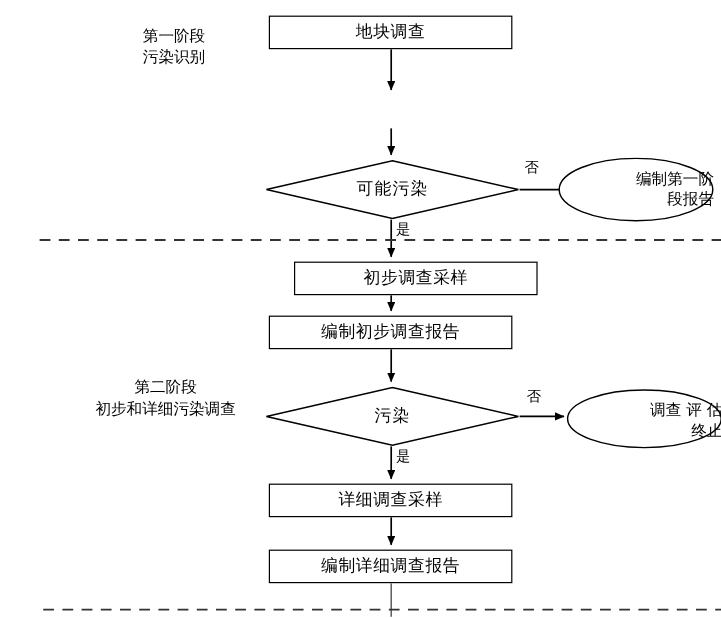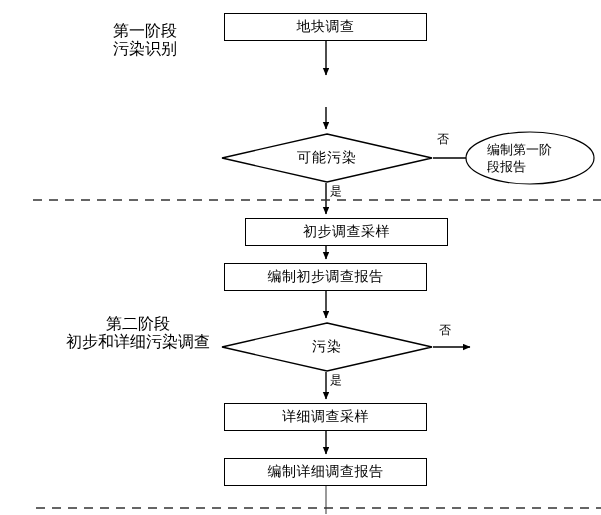--- a/index.html
+++ b/index.html
@@ -12,21 +12,21 @@
   }
   #flowchart-root {
     position: relative;
     width: 601px;
     height: 515px;
     background: #ffffff;
     overflow: hidden;
   }
   .stage-label {
     position: absolute;
-    font-size: 16px;
+    font-size: 13px;
     line-height: 18px;
     color: #000;
     text-align: center;
     white-space: pre;
   }
   #stage-1-label { left: 60px; top: 22px; width: 170px; }
   #stage-2-label { left: 38px; top: 315px; width: 200px; }
 
   .proc-box {
     position: absolute;
@@ -78,21 +78,21 @@
   }
   #oval-stage1-report { left: 465px; top: 131px; }
   #oval-stop-assess   { left: 472px; top: 324px; }
   .terminator svg { display: block; }
   .terminator .otext {
     position: absolute;
     left: 0; top: 0;
     width: 130px; height: 54px;
     display: flex;
     flex-direction: column;
-    align-items: flex-start;
+    align-items: flex-end;
     justify-content: center;
     padding-left: 22px;
     box-sizing: border-box;
     font-size: 13px;
     line-height: 17px;
     color: #000;
     white-space: pre;
   }
 
   .edge-label {
@@ -184,19 +184,28 @@
   <div class="terminator" id="oval-stage1-report">
     <svg width="130" height="54" viewBox="0 0 130 54" xmlns="http://www.w3.org/2000/svg">
       <ellipse cx="65" cy="27" rx="64" ry="26" fill="#fff" stroke="#000" stroke-width="1.2"></ellipse>
     </svg>
     <div class="otext">
       <span>编制第一阶</span>
       <span>段报告</span>
     </div>
   </div>
 
+  <div class="terminator" id="oval-stop-assess">
+    <svg width="130" height="54" viewBox="0 0 130 54" xmlns="http://www.w3.org/2000/svg">
+      <ellipse cx="65" cy="25" rx="64" ry="24" fill="#fff" stroke="#000" stroke-width="1.2"></ellipse>
+    </svg>
+    <div class="otext">
+      <span>调查 评 估</span>
+      <span>终止</span>
+    </div>
+  </div>
 
   <div class="edge-label" id="label-no-1">否</div>
   <div class="edge-label" id="label-yes-1">是</div>
   <div class="edge-label" id="label-no-2">否</div>
   <div class="edge-label" id="label-yes-2">是</div>
 
 </div>
 
 </body></html>

